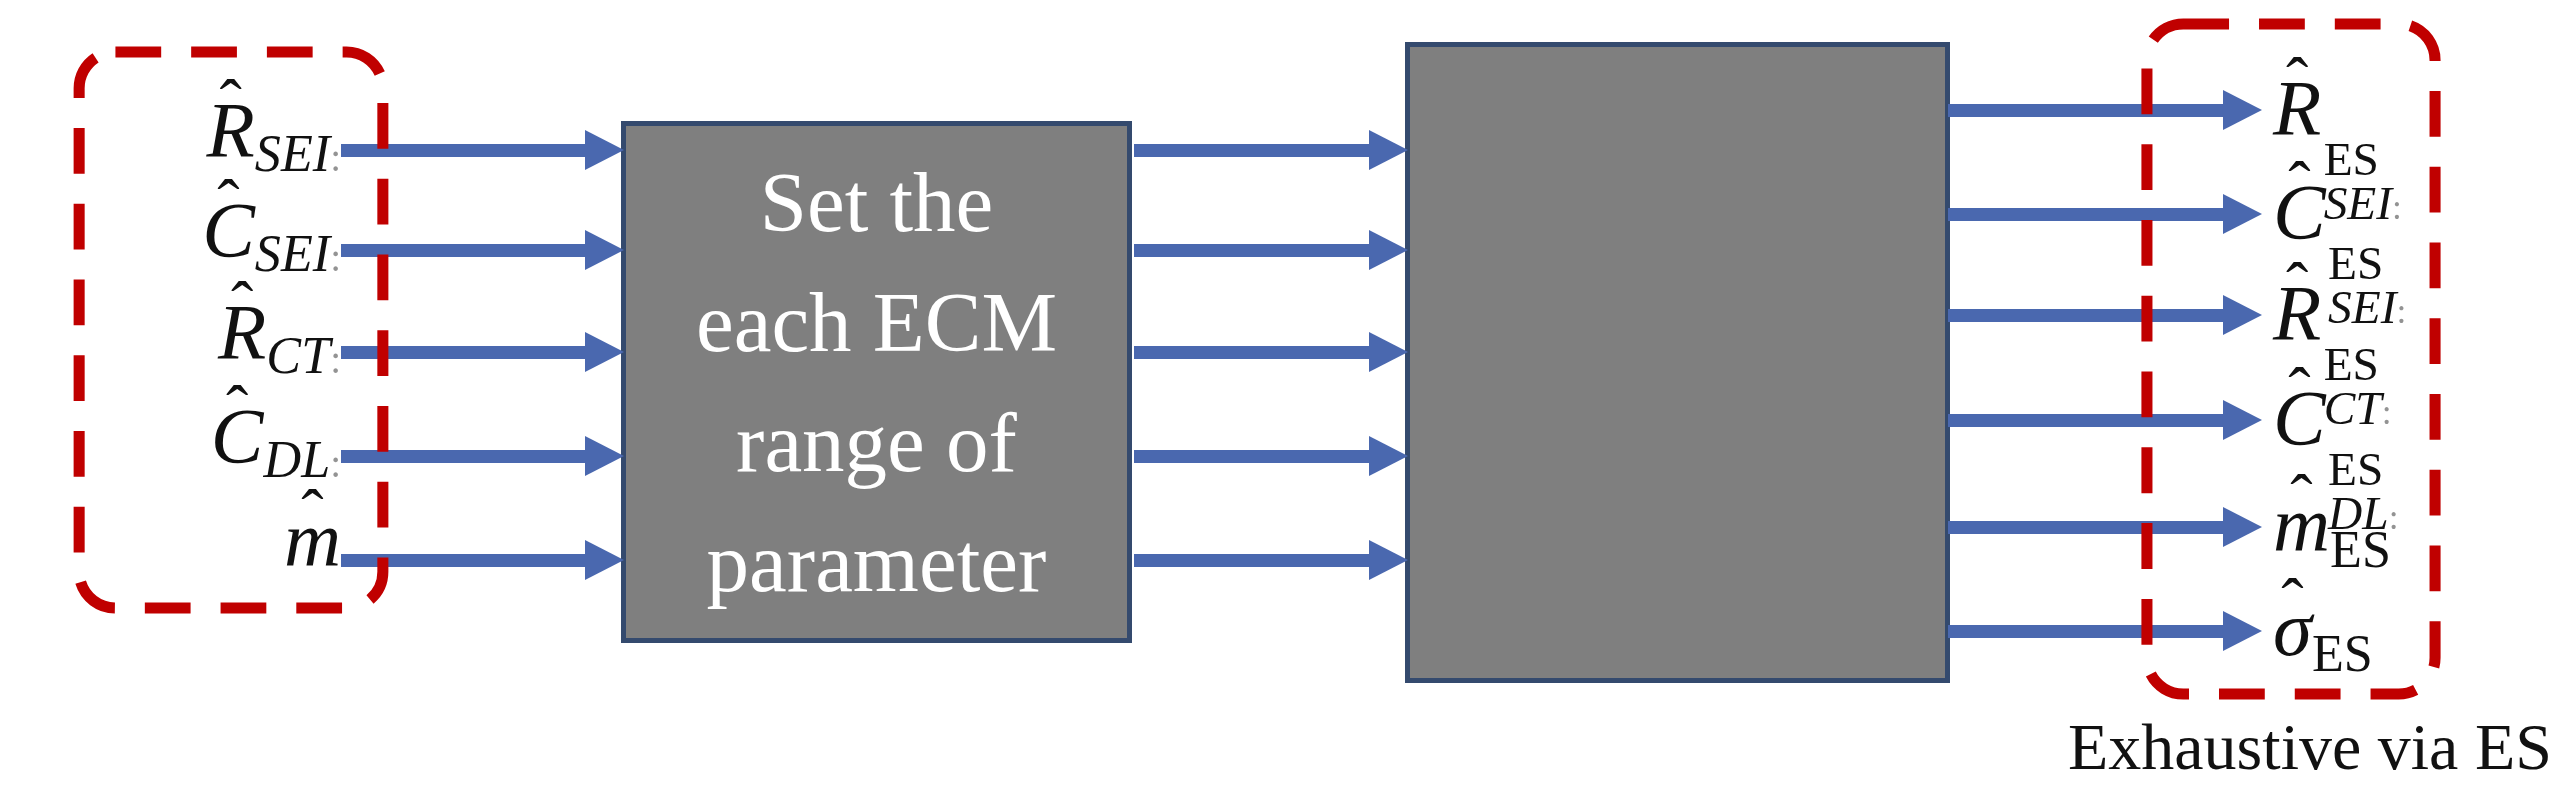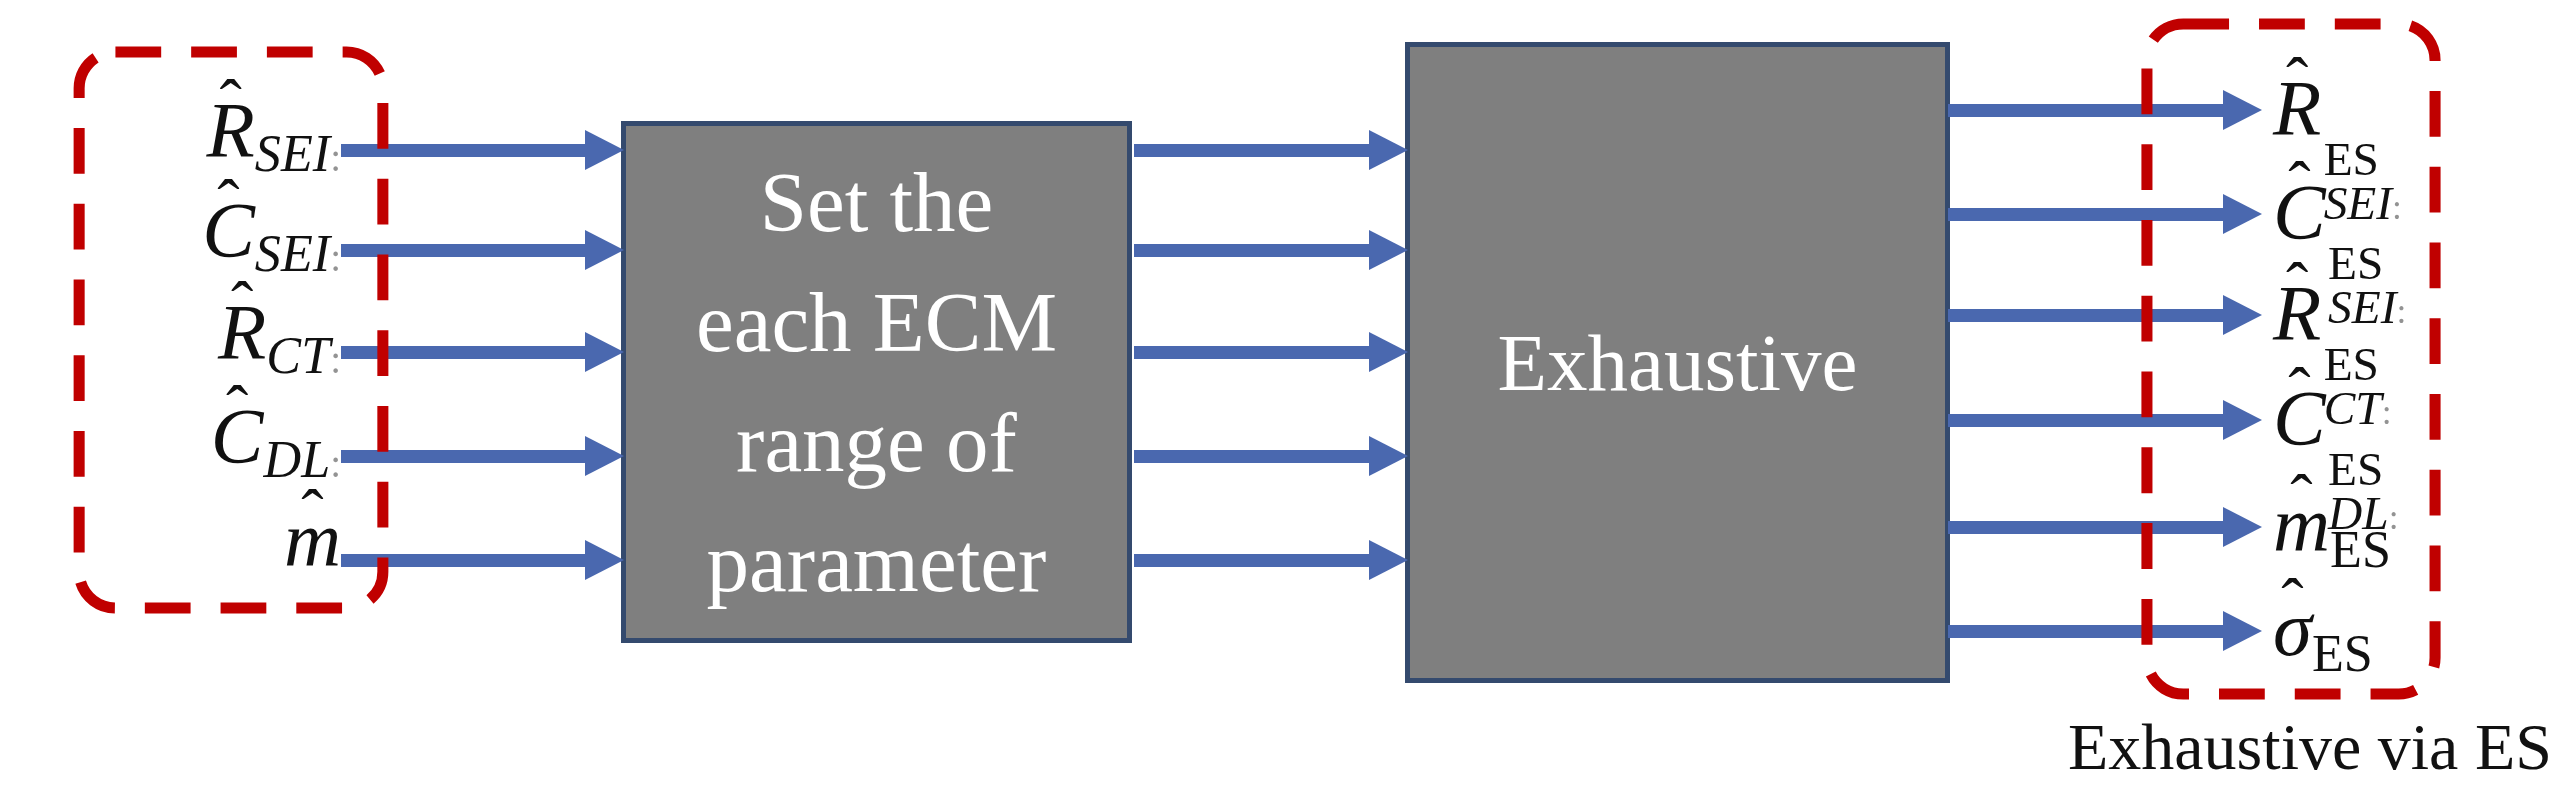--- a/index.html
+++ b/index.html
@@ -66,21 +66,20 @@
   </svg>
 
   <div class="pbox" id="box1">
     <div class="bline">Set the</div>
     <div class="bline">each ECM</div>
     <div class="bline">range of</div>
     <div class="bline">parameter</div>
   </div>
 
   <div class="pbox" id="box2">
-    <div class="bline">Exhaustive</div>
   </div>
 
   <div class="caption" id="caption-es">Exhaustive via ES</div>
 
 <div class="param param-left" style="top: 90px;"><span class="mw"><span class="mi">R</span><span class="hat">ˆ</span></span><span class="sb">SEI<span class="tick">:</span></span></div>
     <div class="arrow" style="left: 341px; top: 144px; width: 283px;">
       <div class="shaft"></div>
       <div class="head"></div>
     </div>
     <div class="arrow" style="left: 1134px; top: 144px; width: 274px;">

